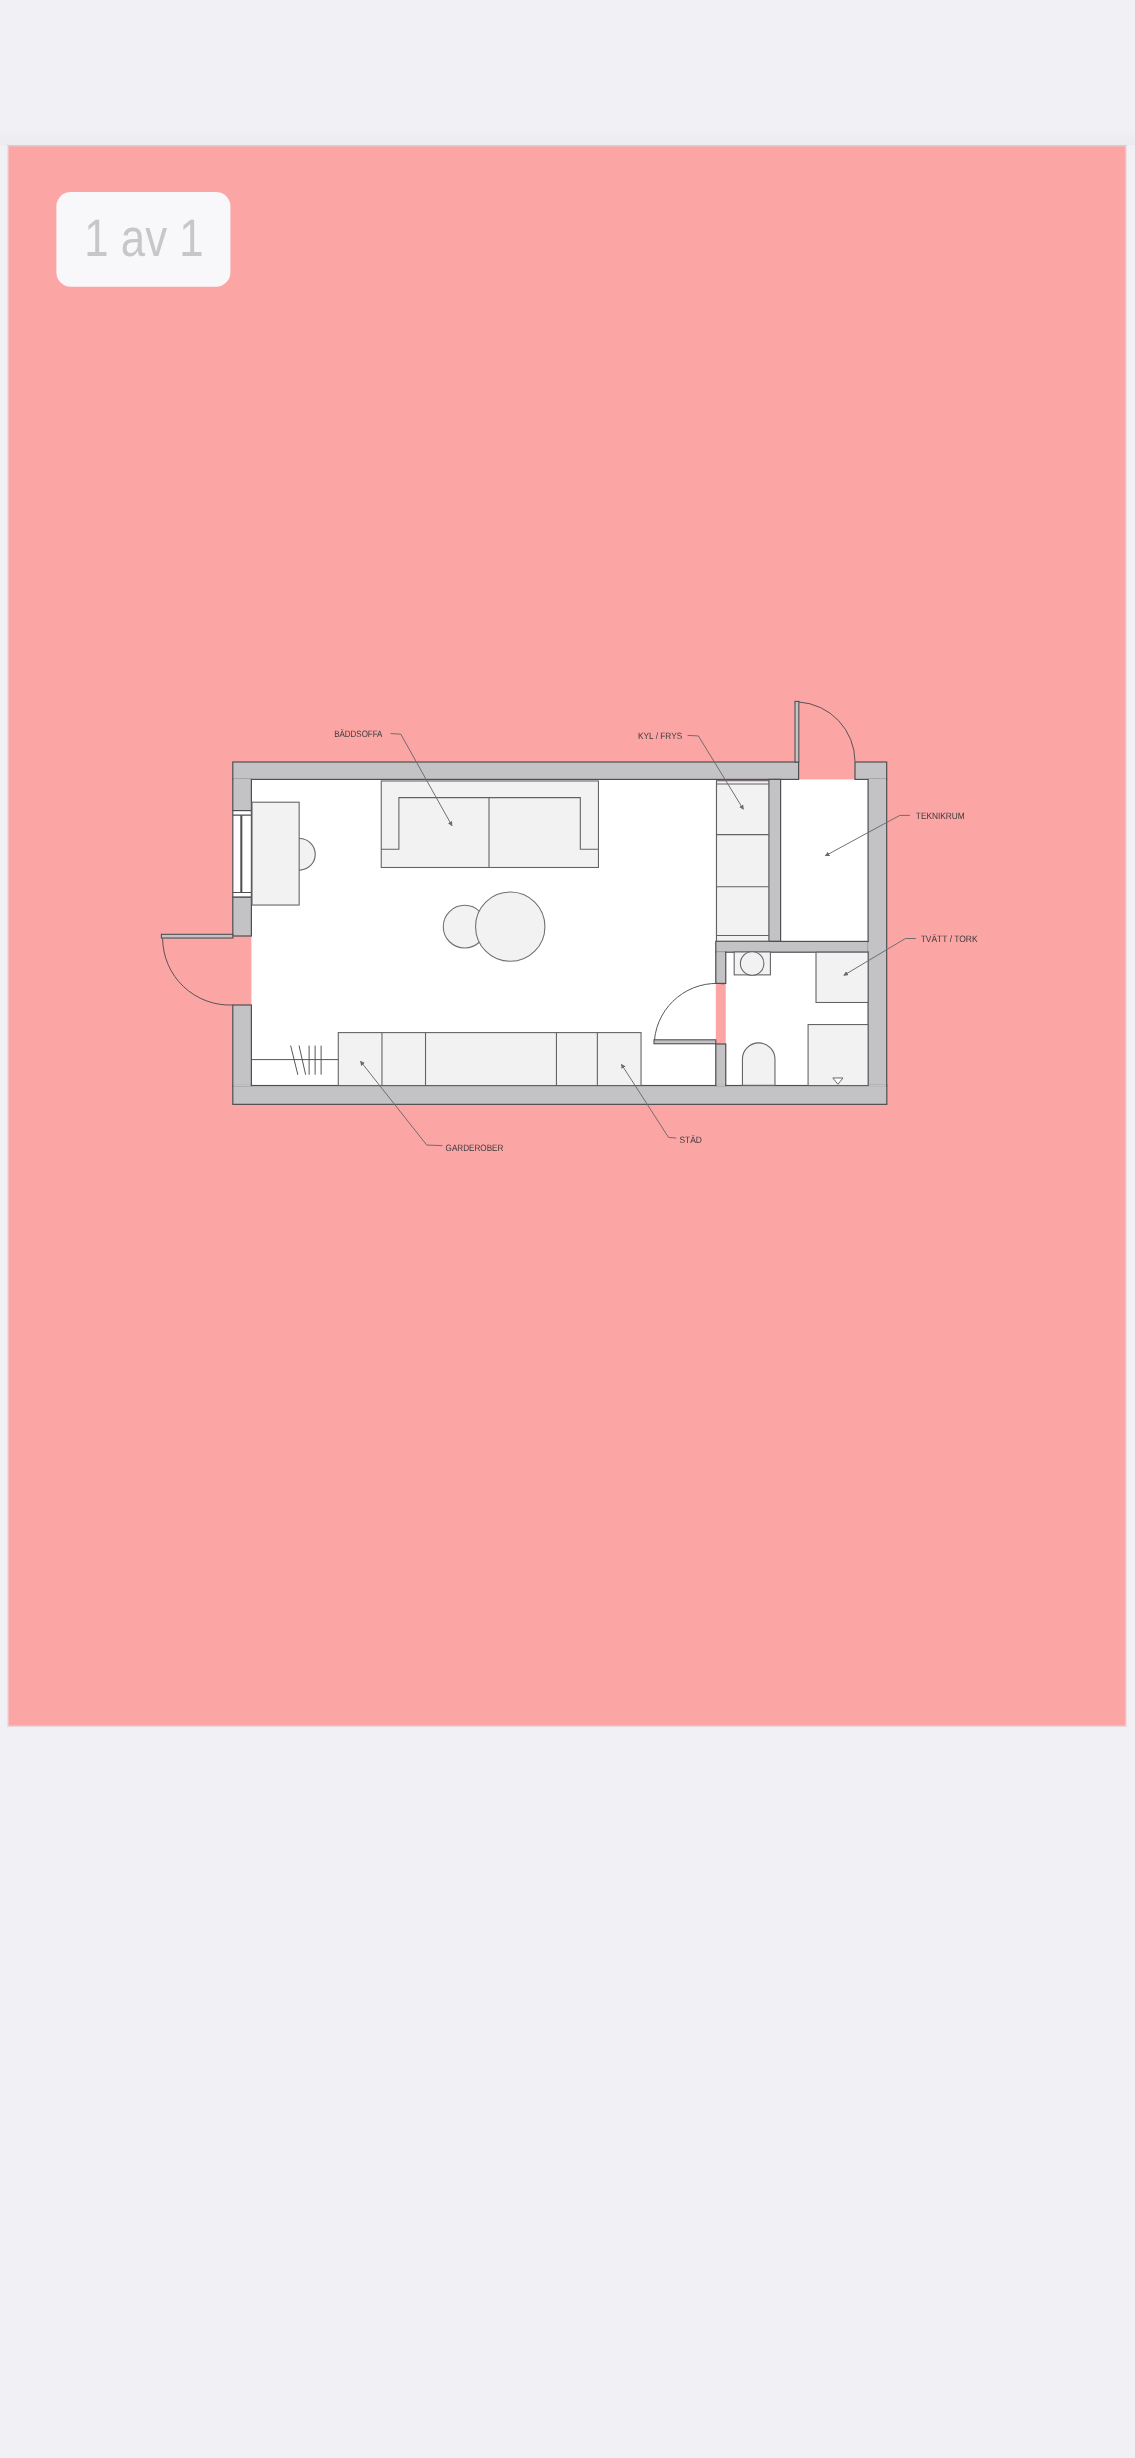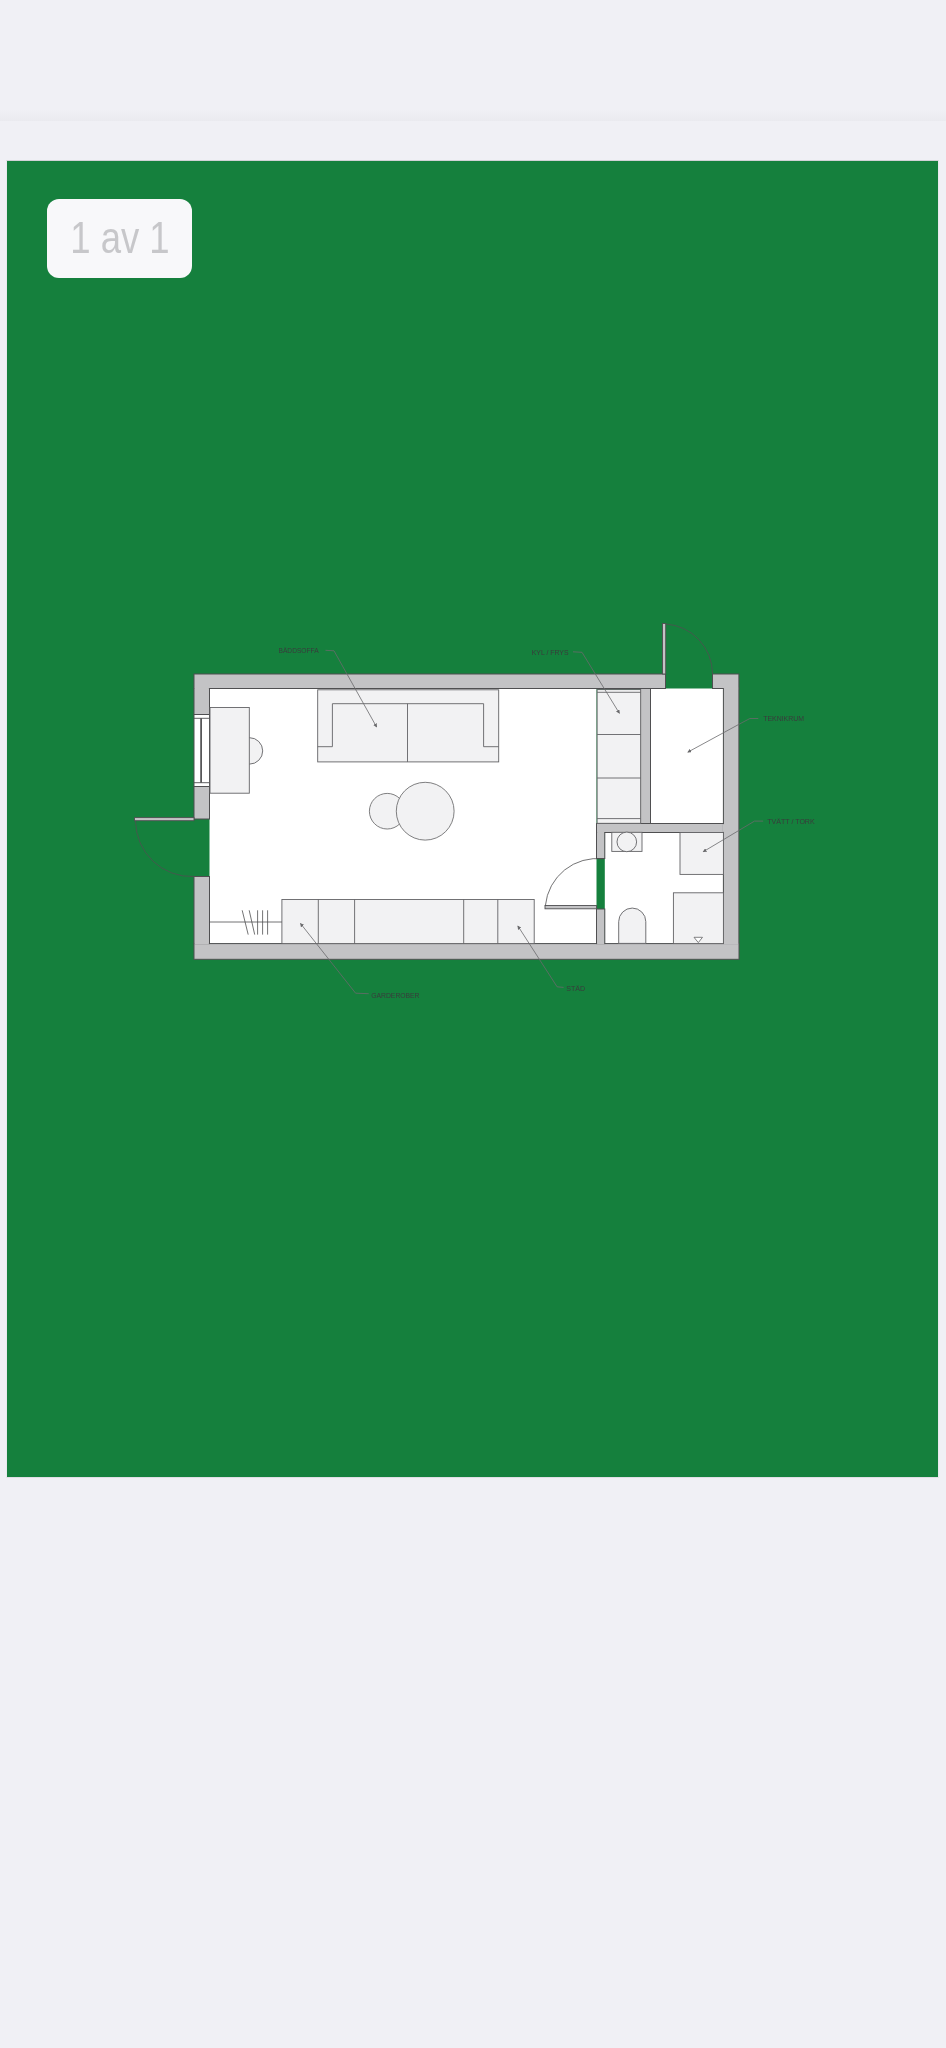--- a/index.html
+++ b/index.html
@@ -1,20 +1,20 @@
 <!DOCTYPE html>
 <html><head>
 <meta charset="utf-8">
 <style>
   html,body{margin:0;padding:0;background:#f0f0f5;}
   .stage{position:relative;width:946px;height:2048px;background:#f0f0f5;overflow:hidden;
          font-family:"Liberation Sans", sans-serif;}
-  .page{position:absolute;left:6px;top:121px;width:933px;height:1318px;background:#15803d;
+  .page{position:absolute;left:6px;top:121px;width:933px;height:1318px;background:#fca5a5;
         border-top:1px solid #d2d2d6;border-bottom:1px solid #dfdfe4;
-        border-left:1px solid #e9e9ee;border-right:1px solid #e9e9ee;box-sizing:border-box;margin-top:39px;}
+        border-left:1px solid #e9e9ee;border-right:1px solid #e9e9ee;box-sizing:border-box;}
   .topshade{position:absolute;left:0;top:109px;width:946px;height:12px;
         background:linear-gradient(to bottom,#f0f0f5,#eaeaef);}
   .badge{position:absolute;left:40px;top:38px;width:145px;height:79px;border-radius:12px;
          background:#f8f8fa;display:flex;align-items:center;justify-content:center;}
   .badge span{font-size:44px;color:#c7c7ca;display:inline-block;transform:scaleX(0.83);
               transform-origin:center;margin-top:-2px;}
   svg{position:absolute;left:0;top:0;}
 </style>
 </head>
 <body>

